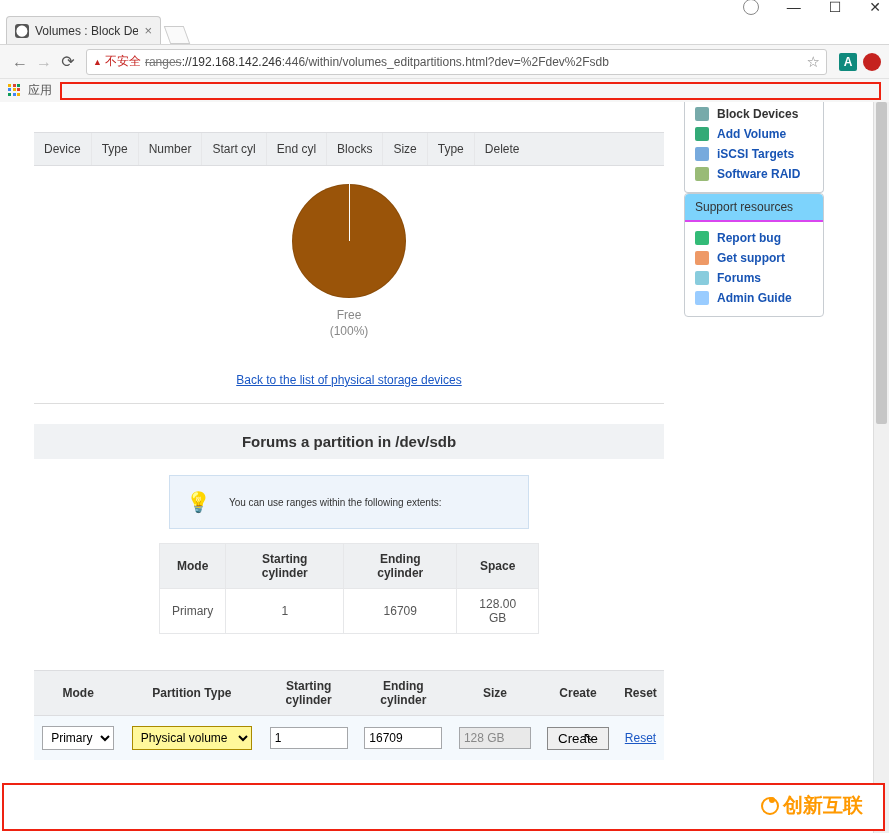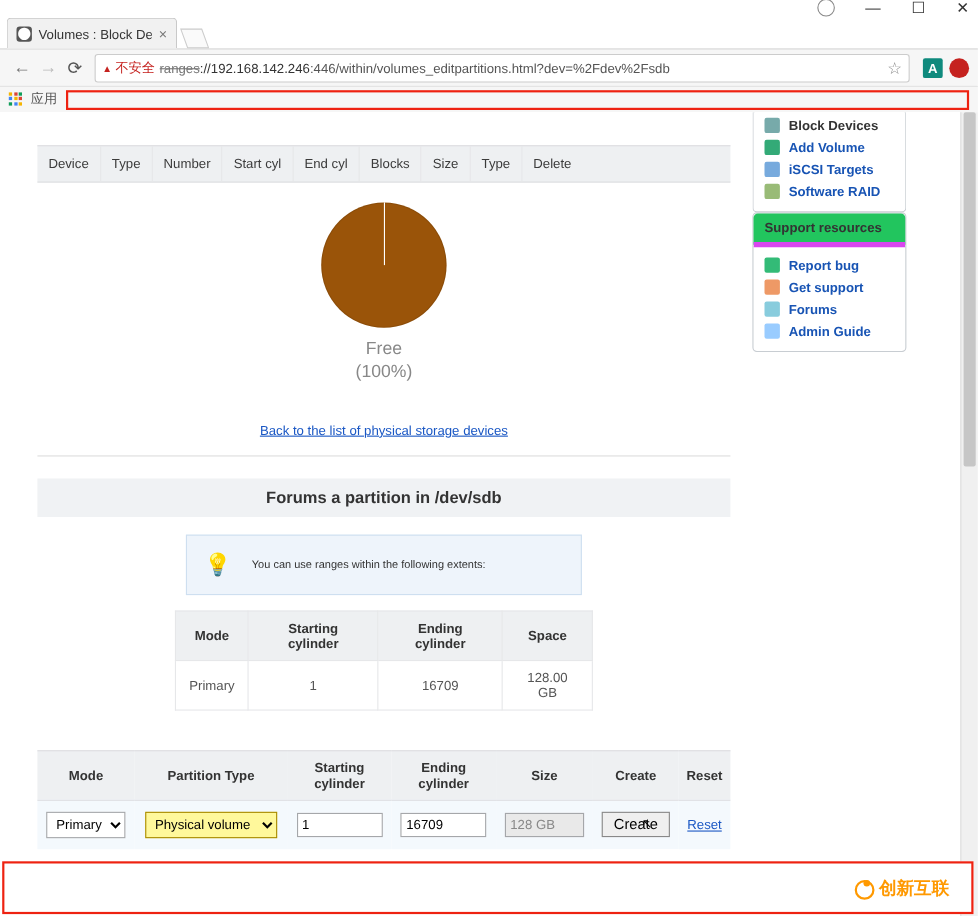--- a/index.html
+++ b/index.html
@@ -56,21 +56,21 @@
 
   
   .partition-header { margin-top:30px; display:flex; background:#eef0f2; border-top:1px solid #dcdde0; border-bottom:1px solid #dcdde0; }
   .partition-header div { padding:9px 10px; font-weight:normal; color:#3b3b3b; border-right:1px solid #e6e7e9; }
   .partition-header div:last-child { border-right:none; }
 
   
   .pie-wrap { text-align:center; padding:18px 0 6px; position:relative; }
   .pie { width:114px; height:114px; border-radius:50%; background:#9a5409; margin:0 auto; position:relative; box-shadow:0 0 0 1px rgba(0,0,0,0.1) inset;}
   .pie::after { content:""; position:absolute; left:50%; top:0; width:1px; height:57px; background:#fff; }
-  .pie-label { margin-top:10px; color:#888; font-size:16px; line-height:1.3; }
+  .pie-label { margin-top:10px; color:#888; font-size:12px; line-height:1.3; }
 
   .back-link { display:block; text-align:center; color:#1a57c4; text-decoration:underline; margin:28px 0 10px; font-size:12px;}
 
   hr.sep { border:none; border-top:1px solid #ddd; margin:16px 0 20px; }
 
   .section-title-bar { background:#f0f2f4; text-align:center; font-weight:bold; color:#333; padding:9px 0; font-size:15px;}
   .section-title-bar .path { }
 
   
   .info-box { width:360px; margin:16px auto 0; background:#eef4fb; border:1px solid #cedff0; padding:14px 16px; display:flex; align-items:center; gap:18px; color:#333;}
@@ -91,21 +91,21 @@
   .sel-highlight { background:#fff89b !important; border:1px solid #a98a00 !important; width:120px;}
   .input-small { width:78px; }
   .input-mid { width:78px; }
   .size-disabled { background:#e9e9e9 !important; color:#888; width:72px;}
   .btn-create { padding:3px 10px; border:1px solid #888; background:#efefef; position:relative;}
   .cursor { position:absolute; left:44px; top:14px; font-size:12px; color:#000; }
   .link-reset { color:#1a57c4; text-decoration:underline; }
 
   
   .side-box { border:1px solid #c8cdd2; border-radius:4px; margin-bottom:0; background:#fff; width:140px; }
-  .side-box .side-title { background:#22c55e; border-bottom:5px solid #d946ef; padding:6px 10px; font-weight:bold; color:#333; border-radius:4px 4px 0 0;}
+  .side-box .side-title { background:#7dd3fc; border-bottom:2px solid #d946ef; padding:6px 10px; font-weight:normal; color:#333; border-radius:4px 4px 0 0;}
   .side-box ul { list-style:none; padding:6px 0 8px; }
   .side-box li { padding:3px 10px; display:flex; align-items:center; gap:8px; }
   .side-box li a { color:#1854b4; text-decoration:none; font-weight:bold; font-size:12px;}
   .side-icon { width:14px; height:14px; display:inline-block; }
   .icon-generic { background:#7aa; border-radius:2px;}
   .icon-add { background:#3a7; border-radius:2px;}
   .icon-target { background:#7ad; border-radius:2px;}
   .icon-raid { background:#9b7; border-radius:2px;}
   .icon-bug { background:#3b7; border-radius:2px;}
   .icon-support { background:#e96; border-radius:2px;}
@@ -116,21 +116,21 @@
   .side-box.first ul { padding-top:2px;}
   .bold-dark { color:#333 !important; text-decoration:none; font-weight:bold;}
 
   
   .scrollbar { position:absolute; right:0; top:0; bottom:0; width:16px; background:#f0f0f0; border-left:1px solid #ddd;}
   .scroll-thumb { position:absolute; left:2px; right:2px; top:0; height:44%; background:#c6c6c6; border-radius:2px;}
   .scroll-arrow-bot { position:absolute; bottom:2px; left:0; right:0; text-align:center; color:#888; font-size:10px;}
 
   
   .red-box-bottom { position:absolute; left:2px; right:4px; bottom:2px; height:48px; border:2px solid #e21; background:#fff;}
-  .cxhl { position:absolute; right:20px; bottom:10px; color:#f90; font-weight:bold; font-size:16px; display:flex; align-items:center; gap:4px;}
+  .cxhl { position:absolute; right:20px; bottom:10px; color:#f90; font-weight:bold; font-size:20px; display:flex; align-items:center; gap:4px;}
   .cxhl .logo { width:18px; height:18px; border:2px solid #f90; border-radius:50%; display:inline-block; position:relative;}
   .cxhl .logo::after{content:""; position:absolute; left:6px; top:-2px; width:6px; height:6px; background:#f90; border-radius:50%;}
 </style>
 </head>
 <body>
 
 <div class="win-titlebar">
   <span class="win-user"></span>
   <span class="win-btn">—</span>
   <span class="win-btn">☐</span>

